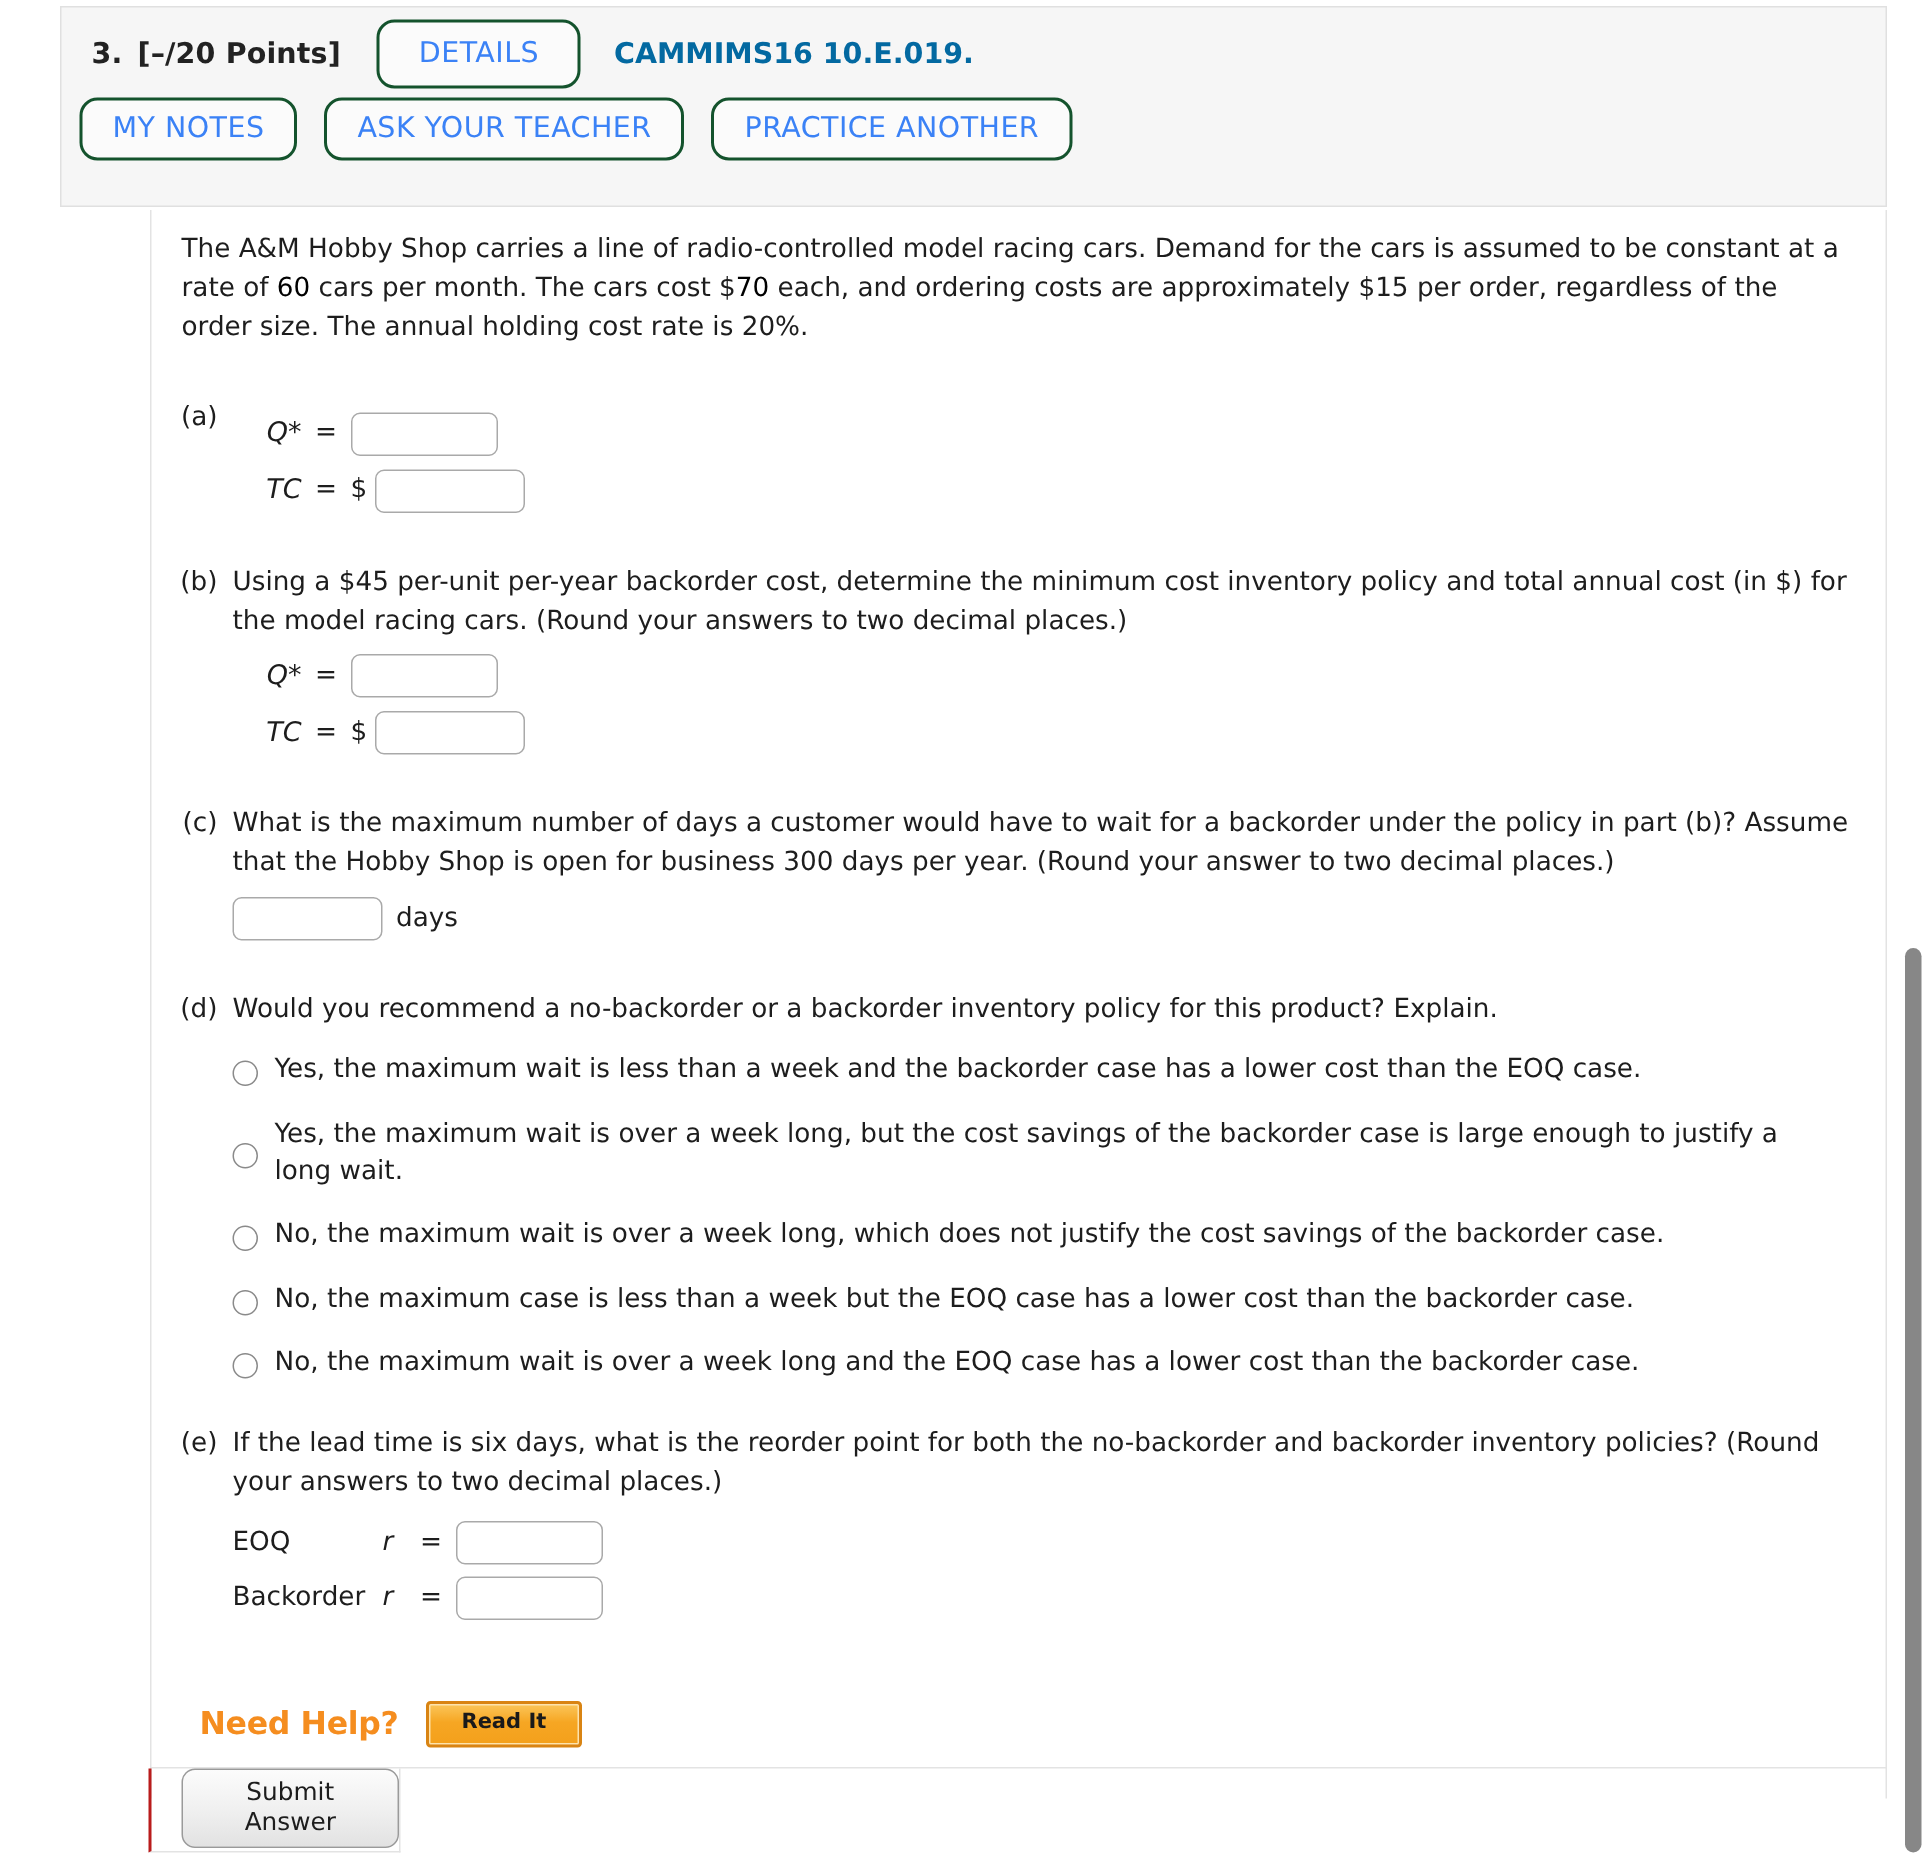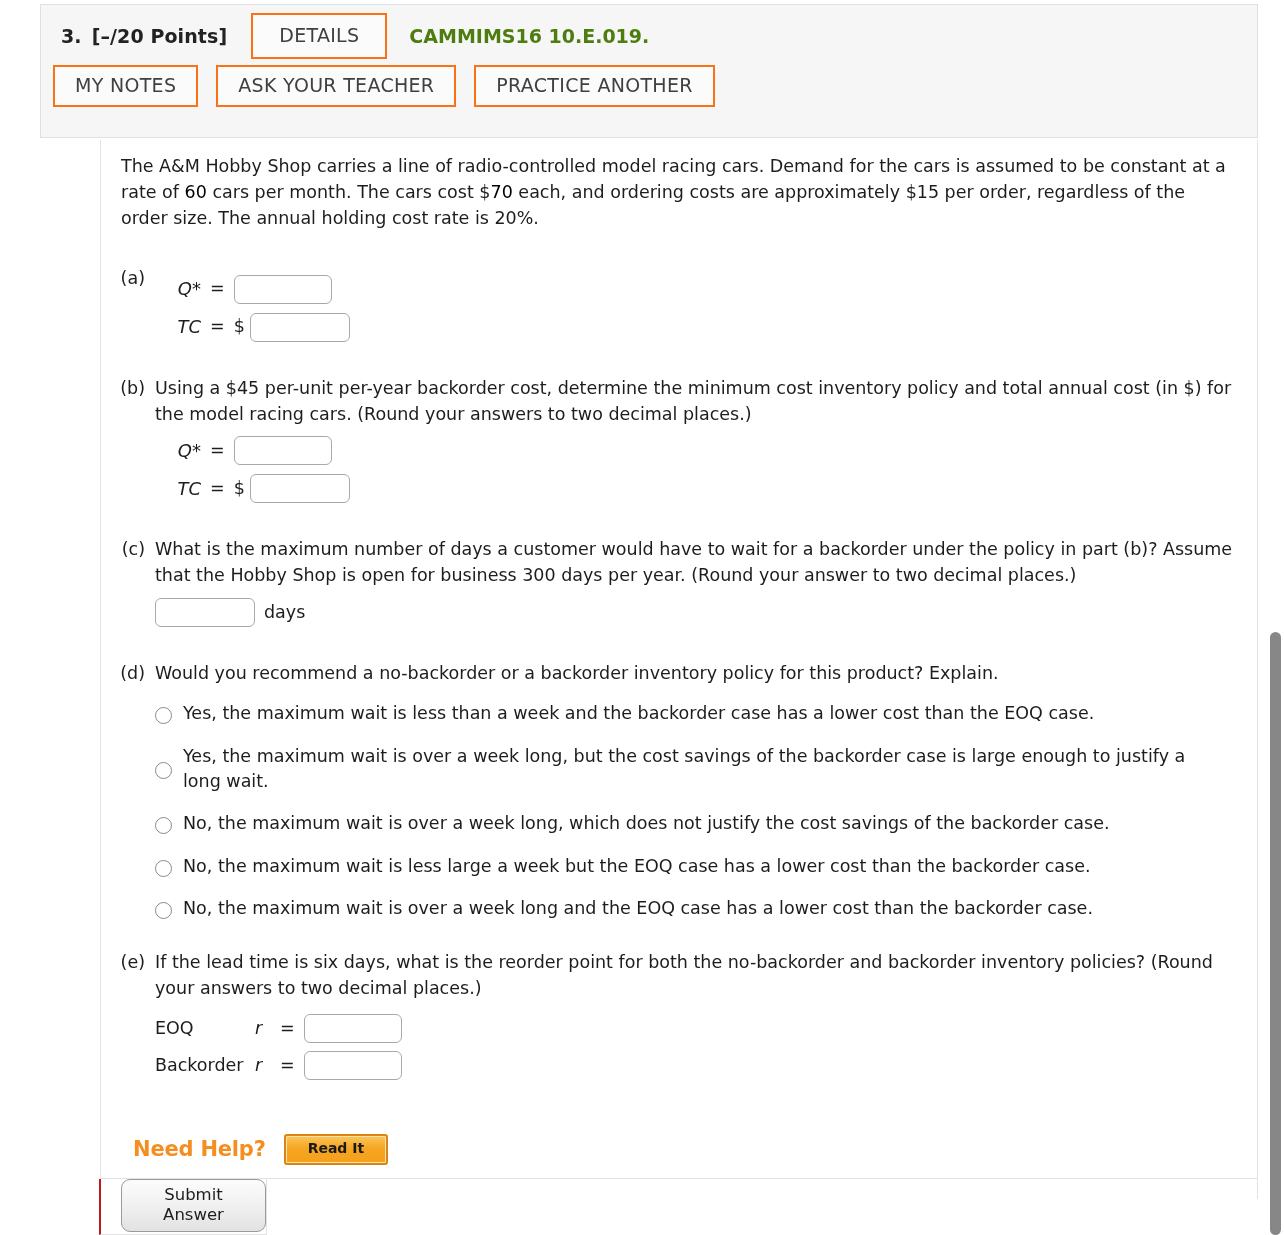--- a/index.html
+++ b/index.html
@@ -36,42 +36,42 @@
     box-sizing: border-box;
   }
   .points-label {
     font-size: 19px;
     font-weight: bold;
     color: #222;
     letter-spacing: 0.1px;
     white-space: nowrap;
   }
   .btn-outline {
-    border: 2px solid #f97316;
-    border-radius: 0;
+    border: 2px solid #14532d;
+    border-radius: 12px;
     background: #fbfbfb;
-    color: #404040;
+    color: #3b82f6;
     font-size: 19px;
     font-weight: 500;
     letter-spacing: 0.3px;
     padding: 9px 20px 10px 20px;
     cursor: pointer;
     font-family: "DejaVu Sans", "Liberation Sans", sans-serif;
     line-height: 1;
     white-space: nowrap;
   }
   .details-btn {
     margin-left: 24px;
     padding: 11px 26px 12px 26px;
   }
   .assignment-code {
     margin-left: 22px;
     font-size: 19px;
     font-weight: bold;
-    color: #4d7c0f;
+    color: #0369a1;
     white-space: nowrap;
   }
   .qheader-row2 {
     display: flex;
     align-items: center;
     gap: 18px;
     padding: 12px 0 0 12px;
   }
 
   
@@ -347,21 +347,21 @@
         <div class="radio-item">
           <span class="radio-circle"></span>
           <span class="radio-text">Yes, the maximum wait is over a week long, but the cost savings of the backorder case is large enough to justify a long wait.</span>
         </div>
         <div class="radio-item">
           <span class="radio-circle"></span>
           <span class="radio-text">No, the maximum wait is over a week long, which does not justify the cost savings of the backorder case.</span>
         </div>
         <div class="radio-item">
           <span class="radio-circle"></span>
-          <span class="radio-text">No, the maximum wait is less large a week but the EOQ case has a lower cost than the backorder case.</span>
+          <span class="radio-text">No, the maximum case is less than a week but the EOQ case has a lower cost than the backorder case.</span>
         </div>
         <div class="radio-item">
           <span class="radio-circle"></span>
           <span class="radio-text">No, the maximum wait is over a week long and the EOQ case has a lower cost than the backorder case.</span>
         </div>
       </div>
     </div>
   </div>
 
   <div class="spacer-sm"></div>

